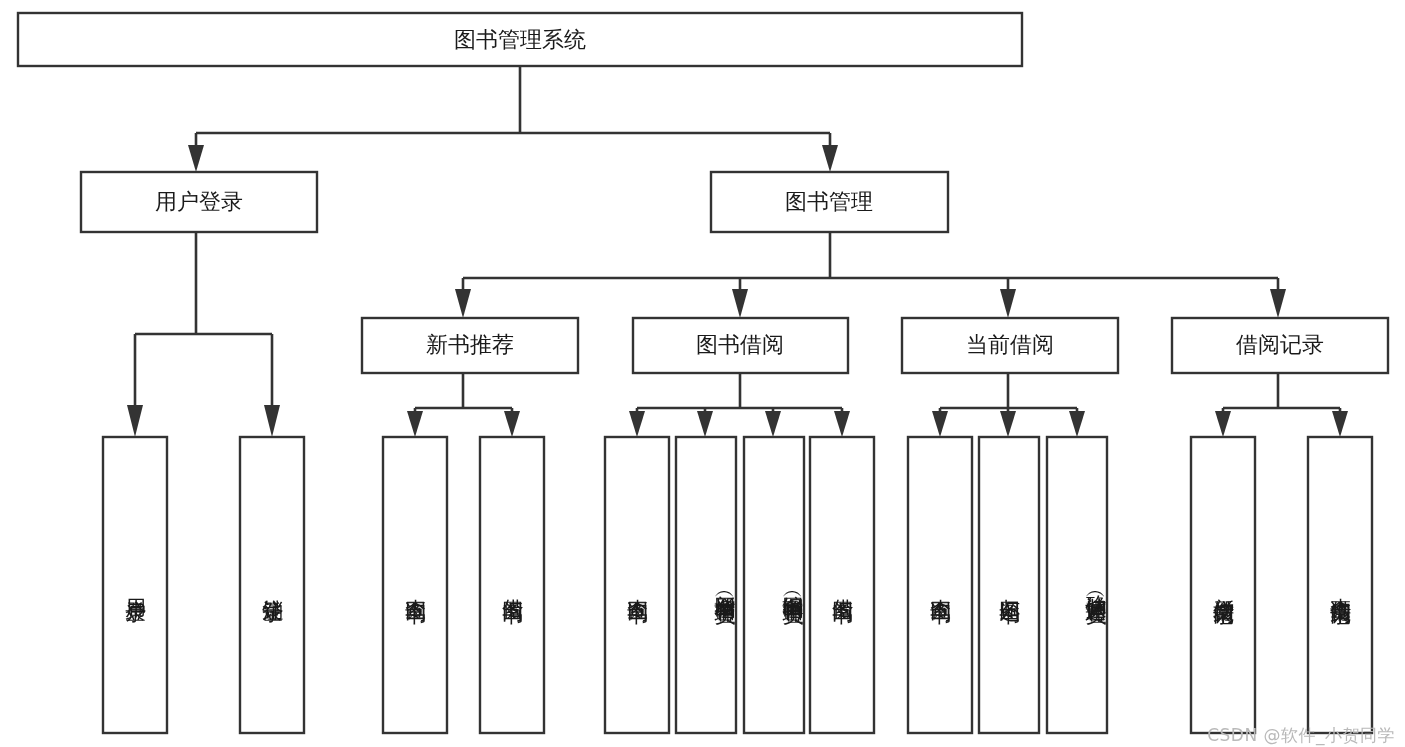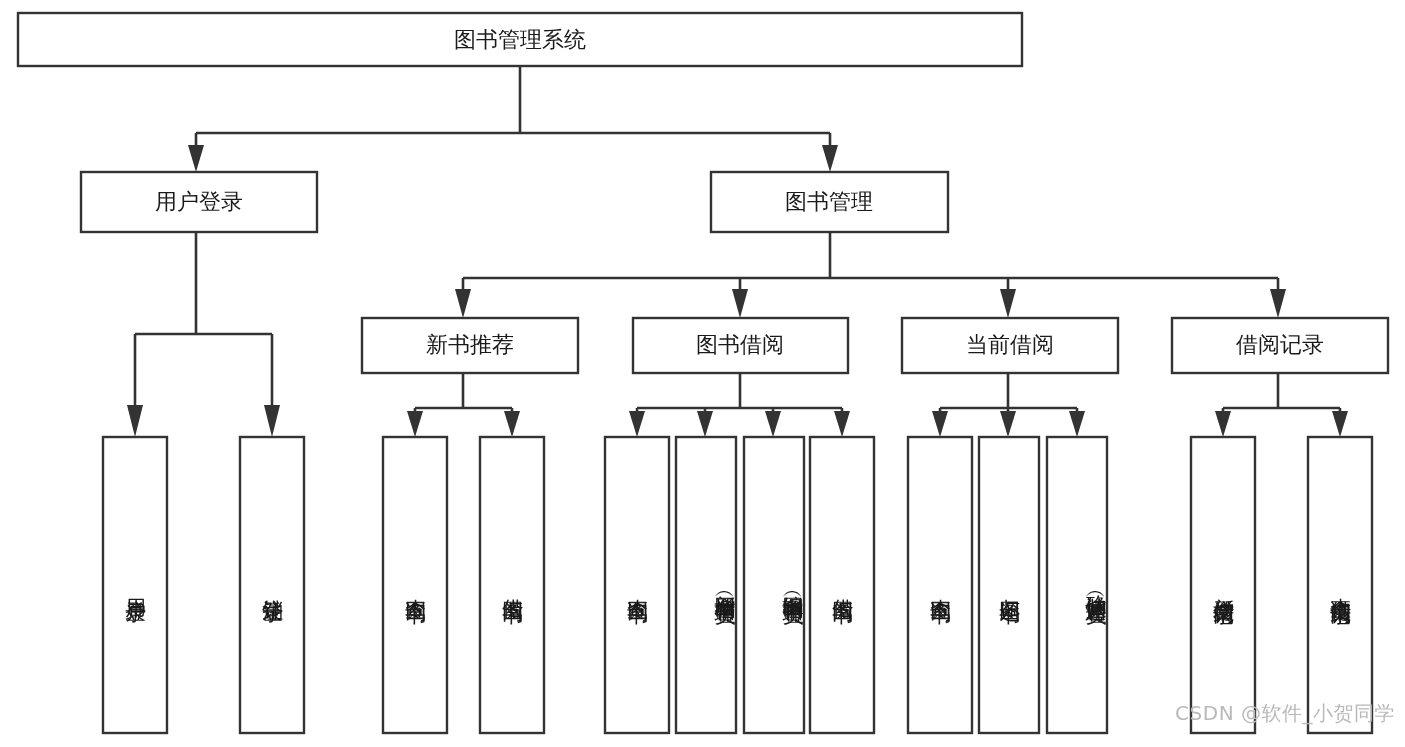--- a/index.html
+++ b/index.html
@@ -62,23 +62,23 @@
     text-align: center;
     display: flex;
     align-items: center;
     justify-content: center;
     white-space: nowrap;
     pointer-events: none;
   }
   .watermark {
     position: absolute;
     right: 10px;
-    bottom: 20px;
-    font-family: "DejaVu Sans", "Liberation Sans", sans-serif;
-    font-size: 20px;
+    bottom: 0;
+    font-family: "DejaVu Sans", "Liberation Sans", sans-serif;
+    font-size: 17px;
     color: #b9b9b9;
     letter-spacing: 0.5px;
     white-space: nowrap;
   }
 </style>
 </head>
 <body>
 
 <div id="diagram-root">
 

